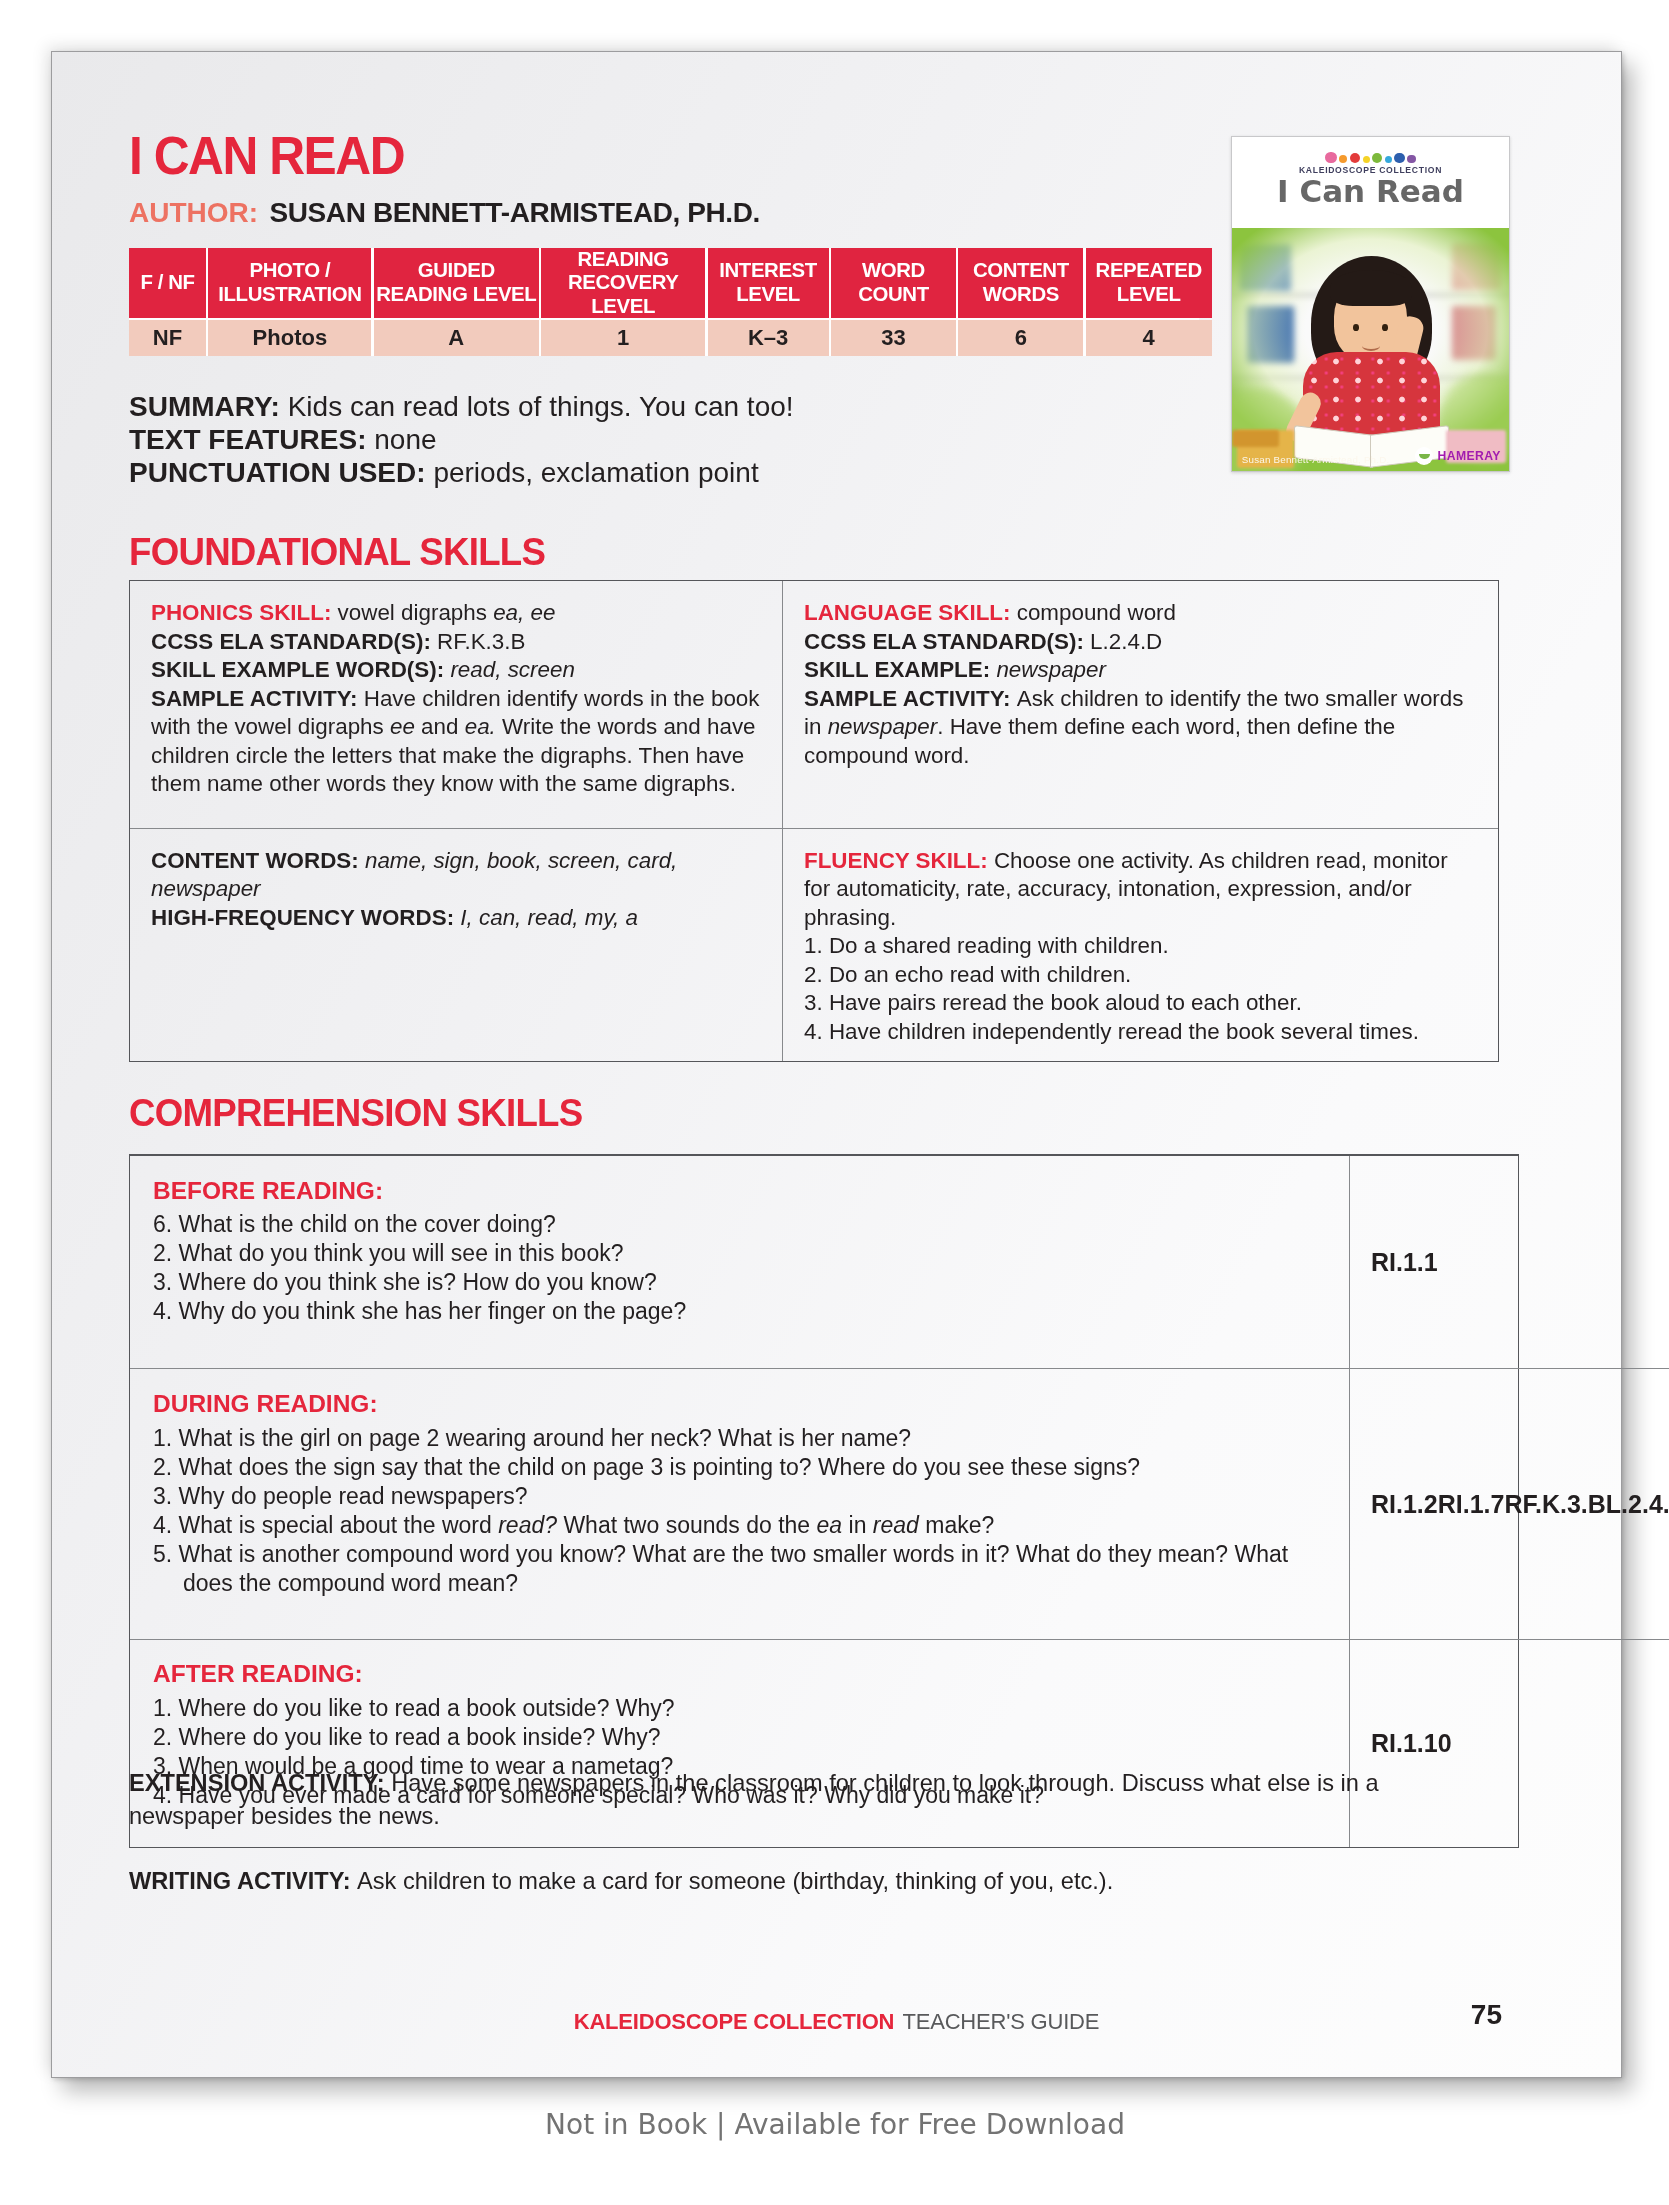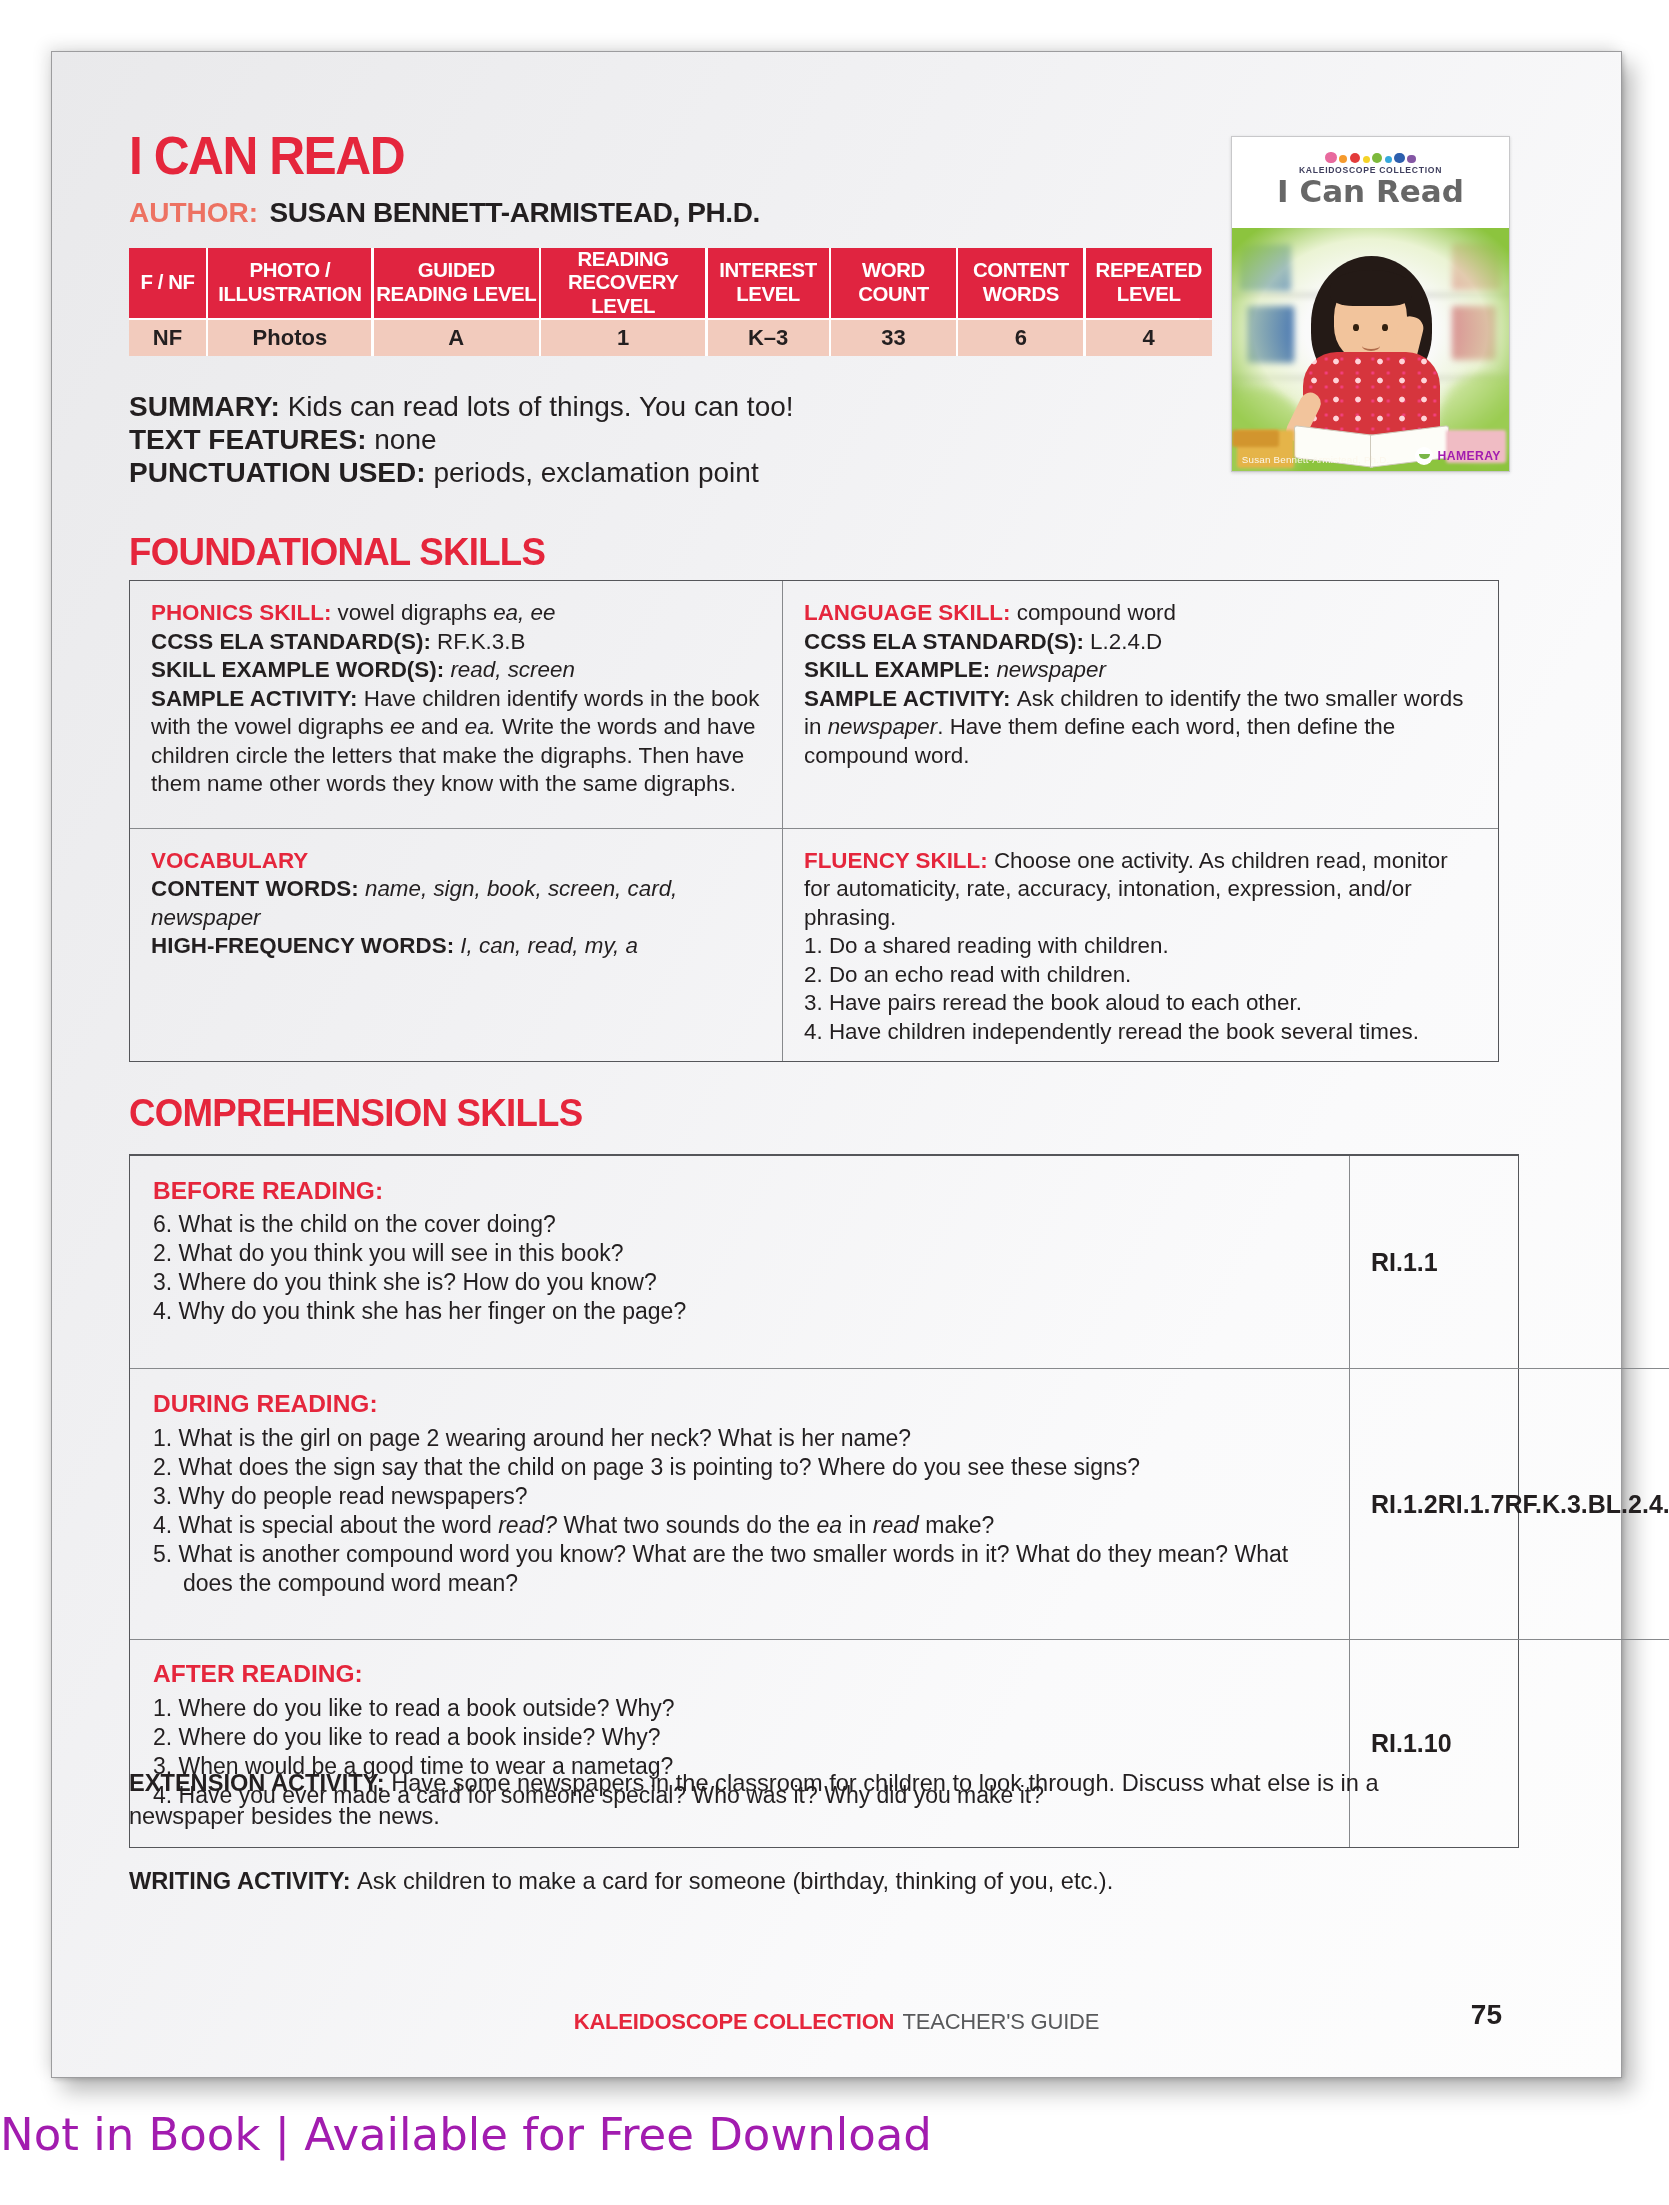--- a/index.html
+++ b/index.html
@@ -120,22 +120,22 @@
   .stackL{position:absolute;left:4.9px;bottom:3.3px;width:57px;height:38px;background:#e5b449;filter:blur(1.6px);border-radius:2.4px;}
   .stackL2{position:absolute;left:0;bottom:24.5px;width:47px;height:16.3px;background:#d2952e;filter:blur(1.6px);border-radius:2.4px;}
   .stackR{position:absolute;right:3.3px;bottom:8.2px;width:60px;height:33px;background:#f0bcc4;filter:blur(1.6px);border-radius:2.4px;}
   .cauthor{position:absolute;left:9.8px;bottom:6.5px;font-size:9.8px;color:#fcf7ec;letter-spacing:0.2px;}
   .cpub{position:absolute;right:8.2px;bottom:6.5px;display:flex;align-items:center;gap:4.1px;}
   .pubcirc{width:18px;height:18px;border-radius:50%;background:#fff;position:relative;}
   .pubcirc::after{content:"";position:absolute;left:3.3px;top:7.3px;width:11.4px;height:5.7px;background:#7ab648;border-radius:0 0 8.2px 8.2px;}
   .pubname{font-size:12.2px;font-weight:bold;color:#a21caf;letter-spacing:0.4px;}
 
   
-  .caption{position:absolute;top:2108px;left:0;width:1670px;
-           font-family:"DejaVu Sans",sans-serif;font-size:45px;color:#a21caf;}
+  .caption{position:absolute;top:2108px;left:0;width:1670px;text-align:center;
+           font-family:"DejaVu Sans",sans-serif;font-size:28px;color:#737373;}
 </style>
 </head>
 <body>
 
 <div id="canvas">
   <div class="page">
 
     <div class="abs lx title">I CAN READ</div>
     <div class="abs lx author">
       <span class="lbl">AUTHOR:</span><span class="nm">SUSAN BENNETT-ARMISTEAD, PH.D.</span>
@@ -181,21 +181,20 @@
           <div class="line"><span class="s-b">SKILL EXAMPLE WORD(S): </span><span class="s-i">read, screen</span></div>
           <div class="line"><span class="s-b">SAMPLE ACTIVITY: </span><span class="s-p">Have children identify words in the book with the vowel digraphs </span><span class="s-i">ee</span><span class="s-p"> and </span><span class="s-i">ea.</span><span class="s-p"> Write the words and have children circle the letters that make the digraphs. Then have them name other words they know with the same digraphs.</span></div>
         </div>
       <div class="cell c1 cR rich">
           <div class="line"><span class="s-r">LANGUAGE SKILL: </span><span class="s-p">compound word</span></div>
           <div class="line"><span class="s-b">CCSS ELA STANDARD(S): </span><span class="s-p">L.2.4.D</span></div>
           <div class="line"><span class="s-b">SKILL EXAMPLE: </span><span class="s-i">newspaper</span></div>
           <div class="line"><span class="s-b">SAMPLE ACTIVITY: </span><span class="s-p">Ask children to identify the two smaller words in </span><span class="s-i">newspaper</span><span class="s-p">. Have them define each word, then define the compound word.</span></div>
         </div>
       <div class="cell r2 rich">
-          <div class="line"><span class="s-r">VOCABULARY</span></div>
           <div class="line"><span class="s-b">CONTENT WORDS: </span><span class="s-i">name, sign, book, screen, card, newspaper</span></div>
           <div class="line"><span class="s-b">HIGH-FREQUENCY WORDS: </span><span class="s-i">I, can, read, my, a</span></div>
         </div>
       <div class="cell r2 cR rich">
           <div class="line"><span class="s-r">FLUENCY SKILL: </span><span class="s-p">Choose one activity. As children read, monitor for automaticity, rate, accuracy, intonation, expression, and/or phrasing.</span></div>
           <div class="line"><span class="s-p">1. Do a shared reading with children.</span></div>
           <div class="line"><span class="s-p">2. Do an echo read with children.</span></div>
           <div class="line"><span class="s-p">3. Have pairs reread the book aloud to each other.</span></div>
           <div class="line"><span class="s-p">4. Have children independently reread the book several times.</span></div>
         </div>

